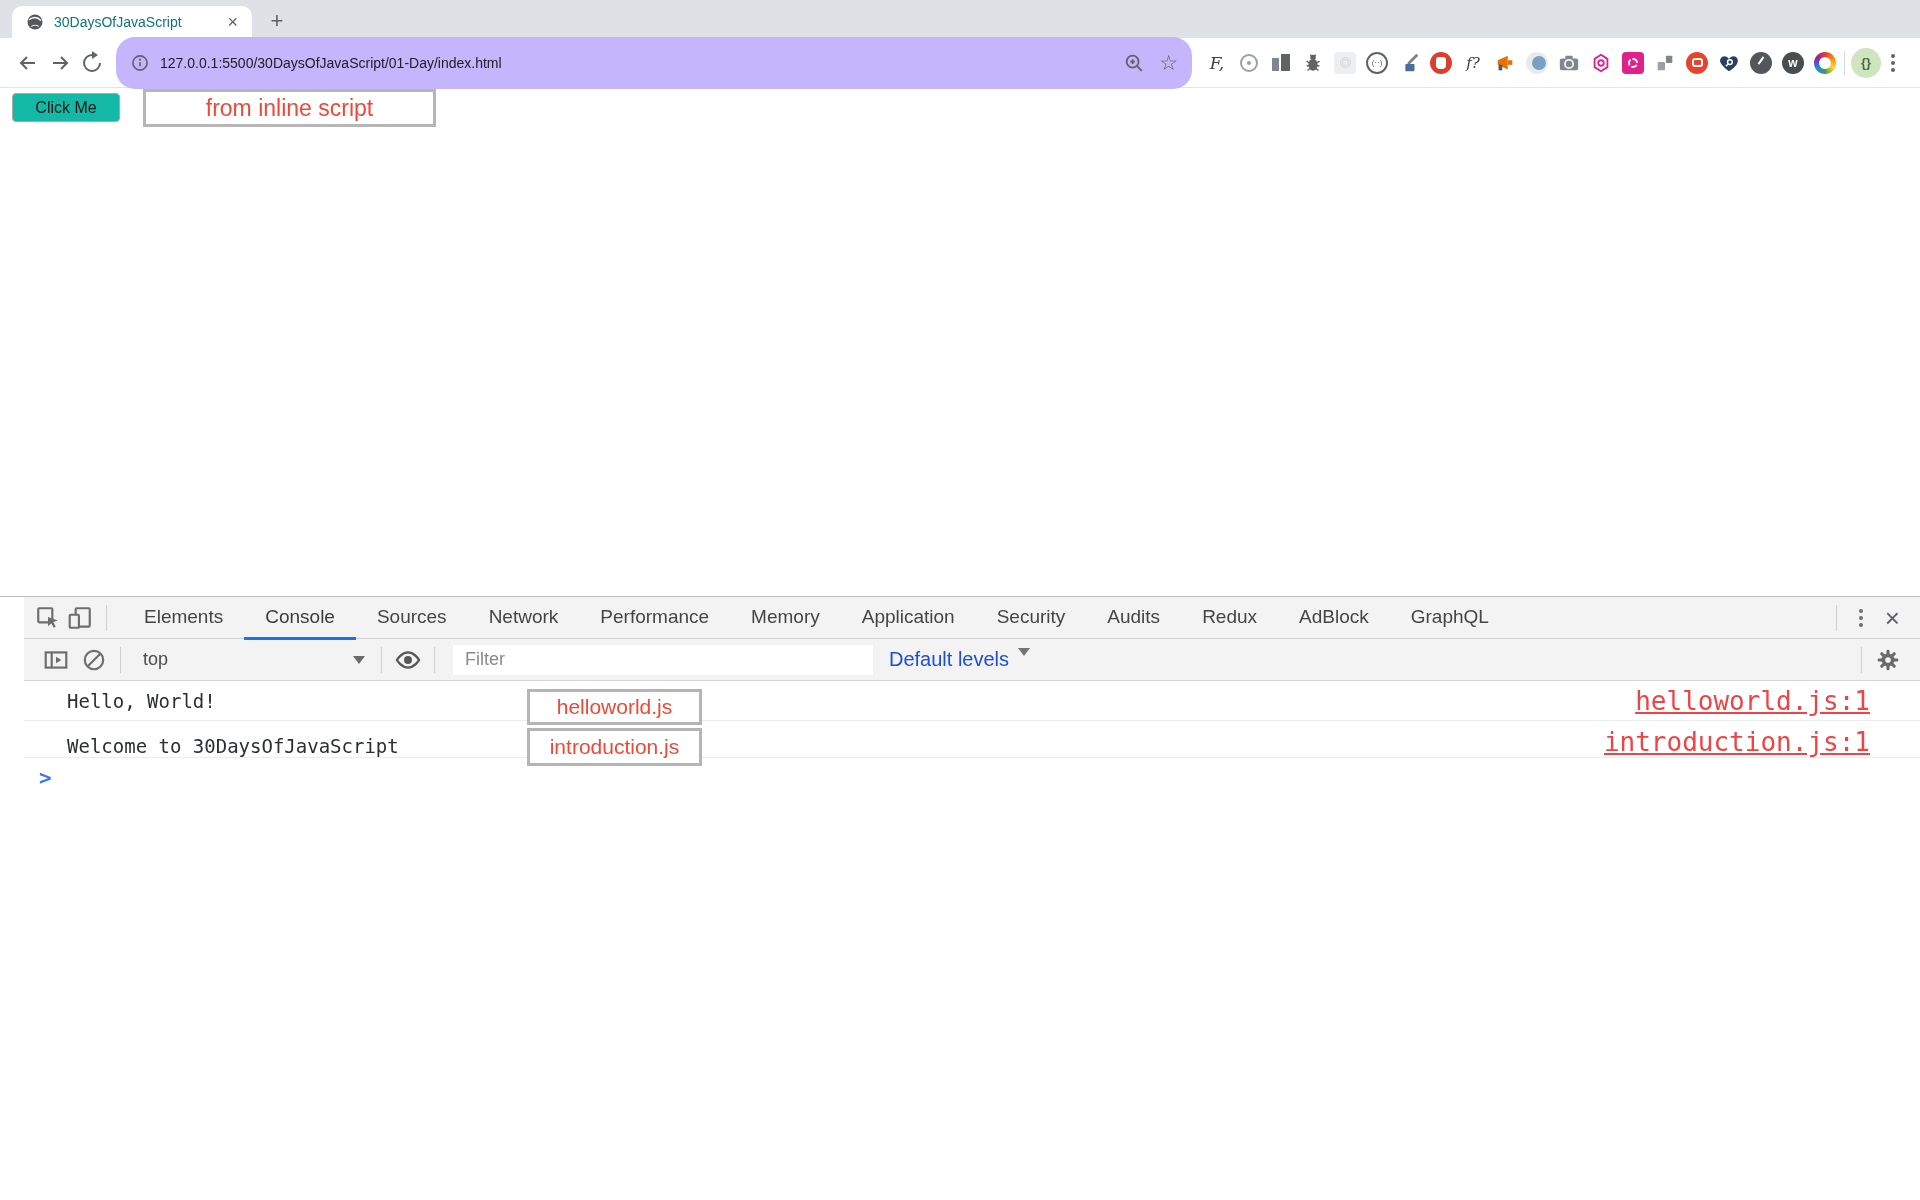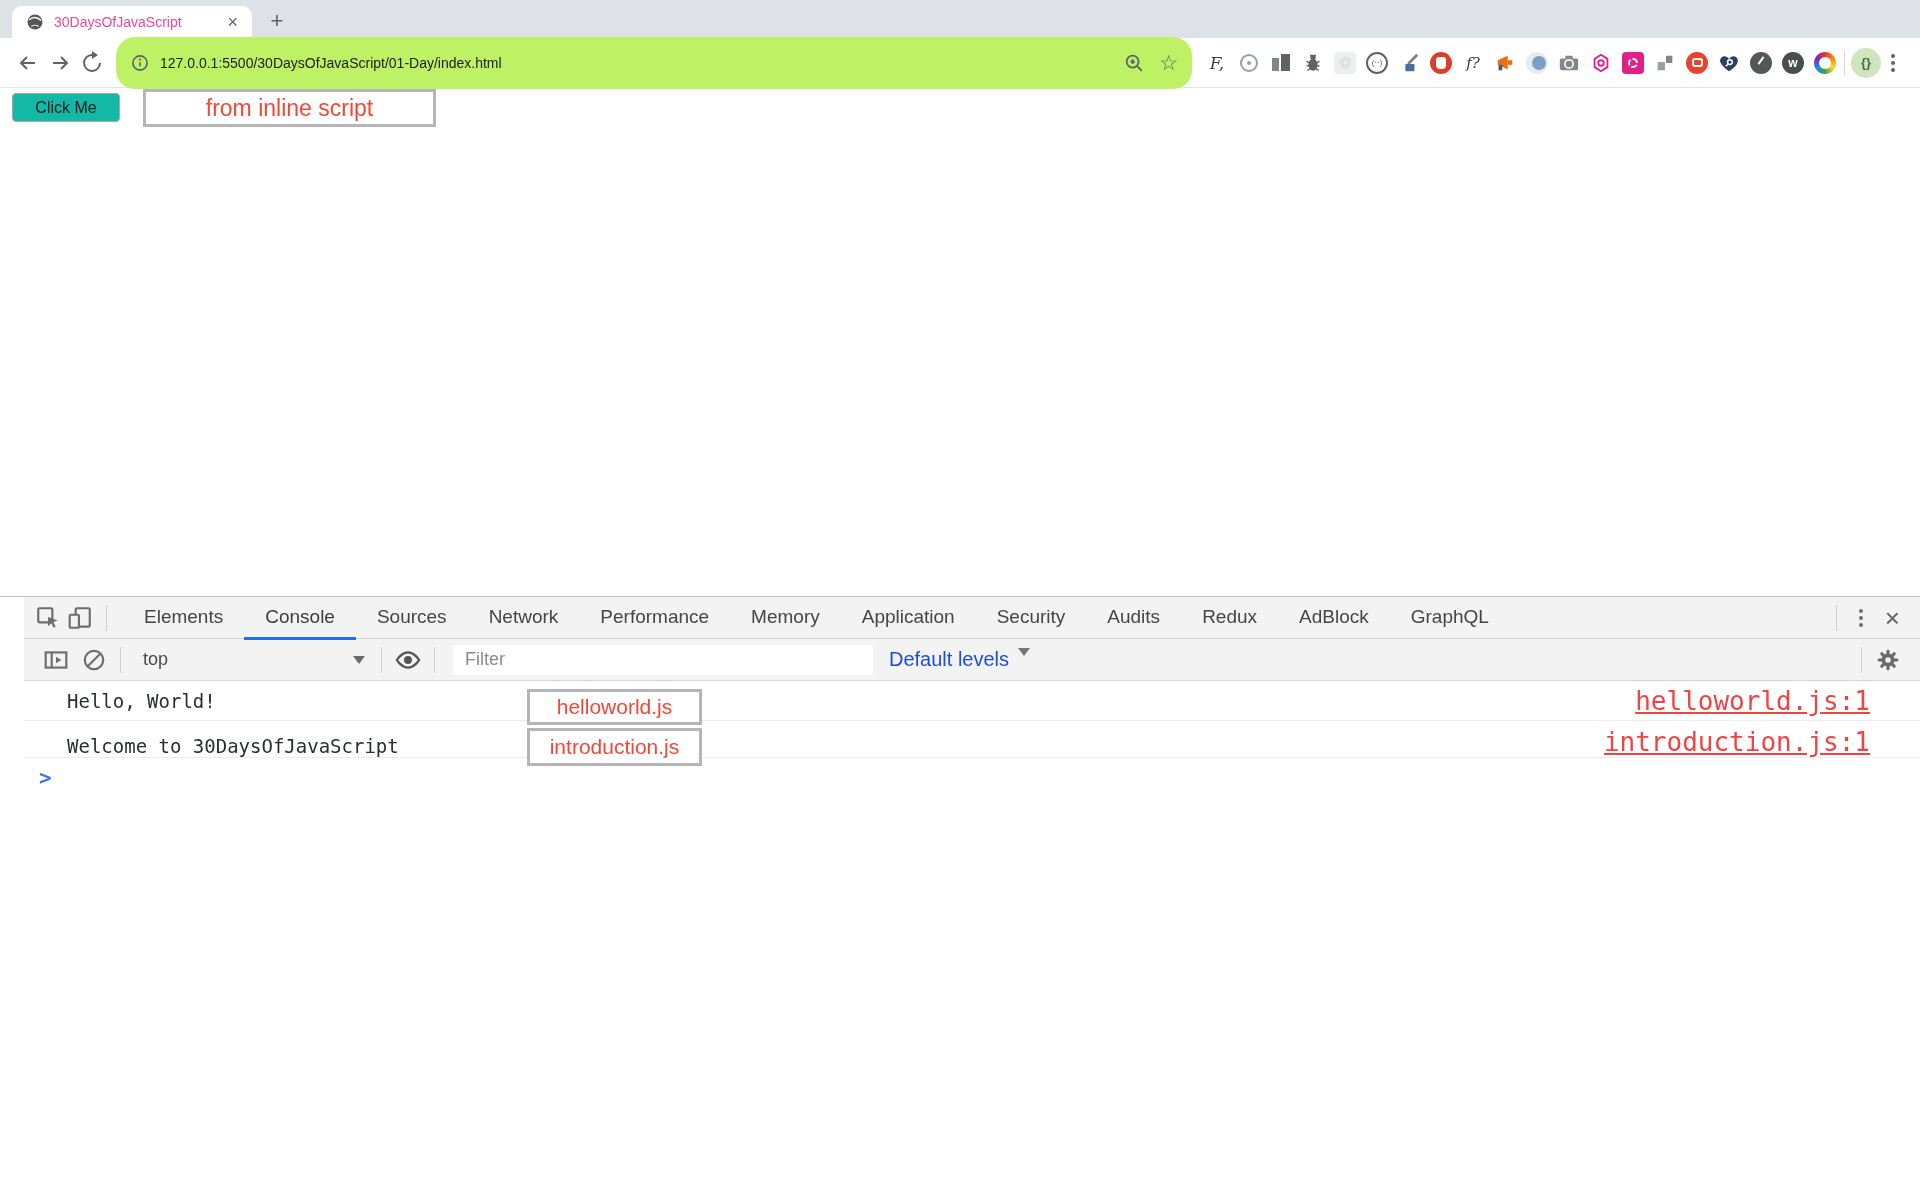--- a/index.html
+++ b/index.html
@@ -3,28 +3,28 @@
 <meta charset="utf-8">
 <style>
   * { margin:0; padding:0; box-sizing:border-box; }
   html,body { width:1920px; height:1200px; background:#fff; font-family:"Liberation Sans", sans-serif; overflow:hidden; }
   .screen { position:relative; width:1920px; height:1200px; }
 
   
   .tabstrip { position:absolute; left:0; top:0; width:1920px; height:38px; background:#dee1e6; }
   .tab { position:absolute; left:12px; top:6px; width:240px; height:32px; background:#fff; border-radius:10px 10px 0 0; display:flex; align-items:center; padding:0 10px 0 14px; }
   .favicon { width:18px; height:18px; margin-right:10px; flex:0 0 auto; }
-  .tab-title { font-size:14px; color:#ec4899; white-space:nowrap; overflow:hidden; flex:1; }
+  .tab-title { font-size:14px; color:#0f766e; white-space:nowrap; overflow:hidden; flex:1; }
   .tab-close { font-size:18px; color:#5f6368; padding:0 4px; cursor:default; line-height:1; }
   .newtab { position:absolute; left:262px; top:6px; width:30px; height:30px; display:flex; align-items:center; justify-content:center; font-size:22px; color:#5f6368; }
 
   
   .btoolbar { position:absolute; left:0; top:38px; width:1920px; height:50px; background:#fff; border-bottom:1px solid #e2e4e8; display:flex; align-items:center; padding:0 12px; }
   .navbtn { width:32px; height:32px; display:flex; align-items:center; justify-content:center; border-radius:50%; flex:0 0 auto; }
-  .omnibox { margin-left:8px; width:1076px; height:52px; background:#bef264; border-radius:19px; display:flex; align-items:center; padding:0 14px; flex:0 0 auto;justify-content:center; }
+  .omnibox { margin-left:8px; width:1076px; height:52px; background:#c4b5fd; border-radius:19px; display:flex; align-items:center; padding:0 14px; flex:0 0 auto;justify-content:center; }
   .omni-url { font-size:14px; color:#202124; margin-left:10px; white-space:nowrap; }
   .omni-spacer { flex:1; }
   .omni-star { font-size:21px; color:#5f6368; margin-left:14px; line-height:1; }
   .ext-row { display:flex; align-items:center; margin-left:12px; gap:6px; flex:0 0 auto; }
   .ext { width:26px; height:26px; display:flex; align-items:center; justify-content:center; position:relative; }
   .vsep-b { width:1px; height:24px; background:#d5d7da; margin:0 6px; }
   .avatar { width:30px; height:30px; border-radius:50%; background:#cfe5c0; color:#49663f; font-size:13px; font-weight:bold; display:flex; align-items:center; justify-content:center; flex:0 0 auto; }
   .kebab { display:flex; flex-direction:column; gap:3px; padding:6px 10px; }
   .kebab i { width:4px; height:4px; border-radius:50%; background:#5f6368; display:block; }
 

